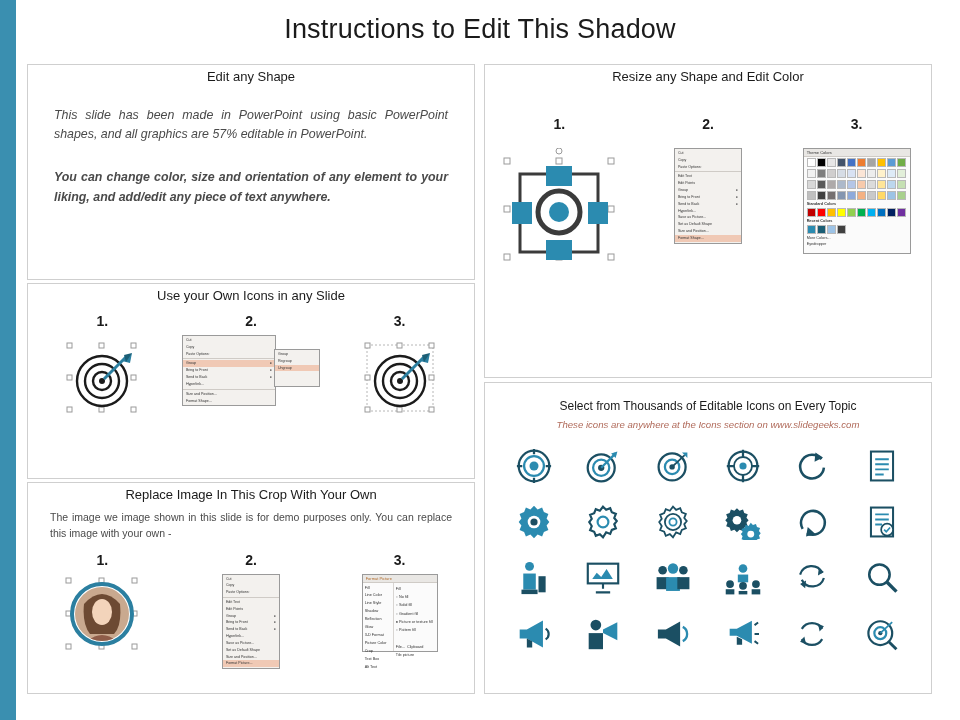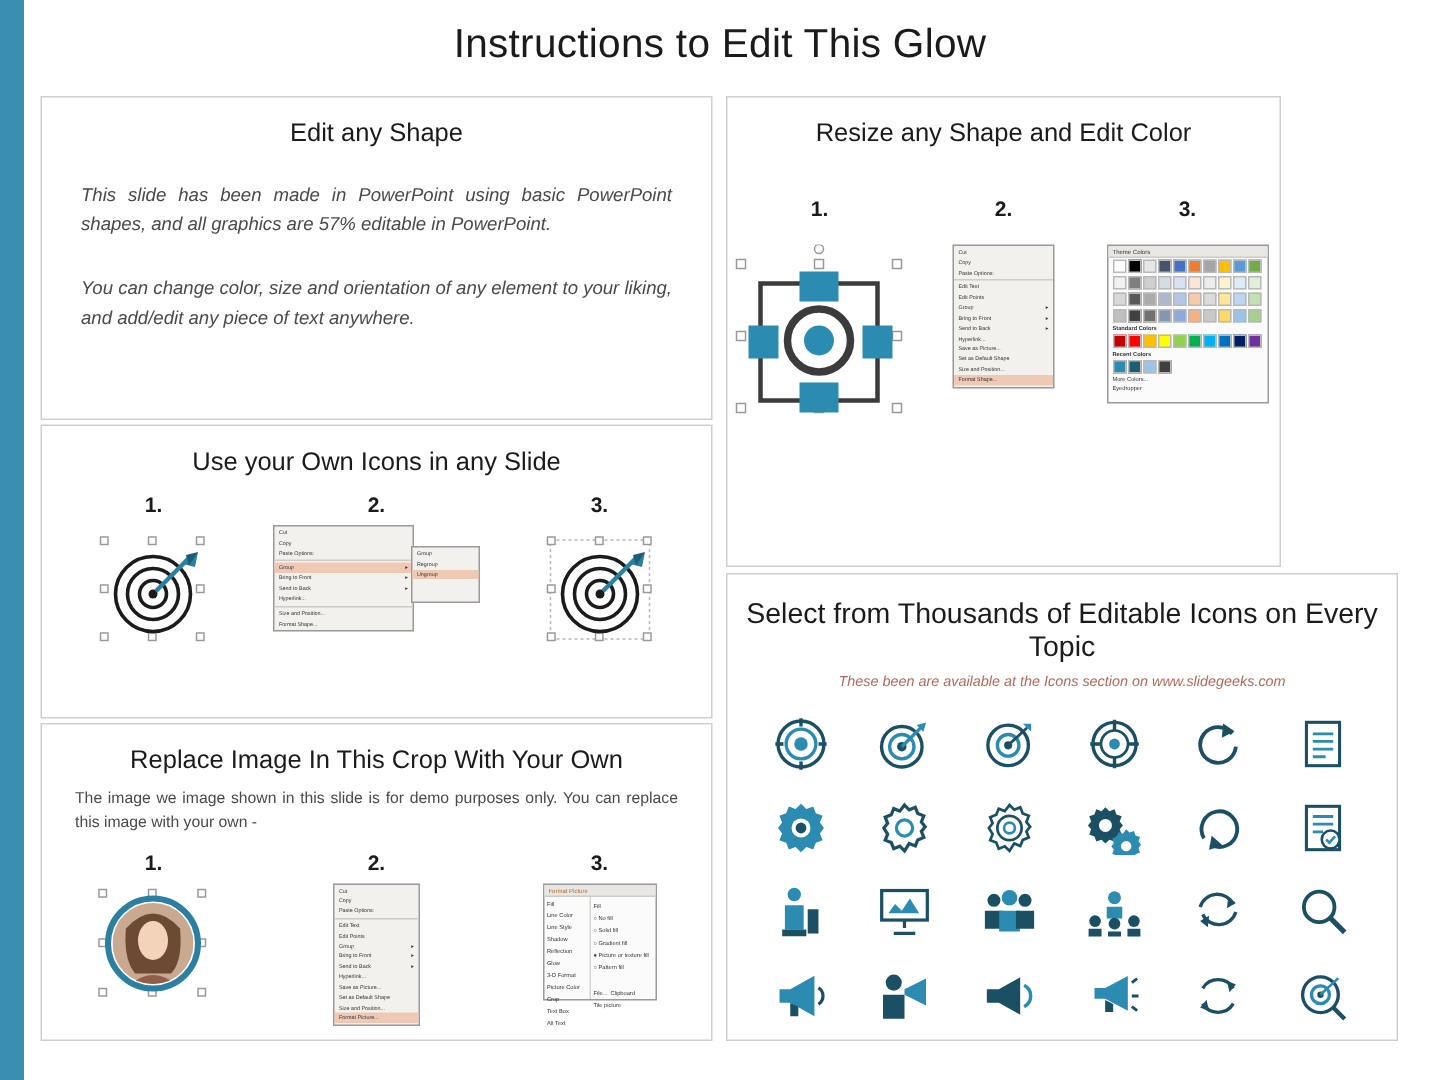--- a/index.html
+++ b/index.html
@@ -24,23 +24,23 @@
     letter-spacing:.2px;
   }
   .panel{
     position:absolute;
     border:1px solid #cfcfcf;
     background:#fff;
     box-sizing:border-box;
   }
   .panel-title{
     text-align:center;
-    font-size:17px;
+    font-size:13px;
     color:#1b1b1b;
-    margin-top:14px;
+    margin-top:4px;
   }
   .body-text{
     font-size:12.4px;
     color:#4a4a4a;
     line-height:1.55;
     text-align:justify;
     font-style:italic;
   }
   .numbers-row{
     display:flex;
@@ -59,37 +59,37 @@
     display:flex;
     justify-content:space-around;
     align-items:flex-start;
     margin-top:6px;
   }
   .thumb{width:33%;display:flex;justify-content:center;}
 
   
   #panel-edit-shape{left:27px;top:64px;width:448px;height:216px;}
   #panel-edit-shape .body-text{margin:22px 26px 0 26px;}
-  #panel-edit-shape .body-text.second{margin-top:24px;}
+  #panel-edit-shape .body-text.second{margin-top:24px;font-weight:bold;}
 
   
   #panel-own-icons{left:27px;top:283px;width:448px;height:196px;}
 
   
   #panel-replace-image{left:27px;top:482px;width:448px;height:212px;}
   #panel-replace-image .sub{
     font-size:10.5px;color:#4a4a4a;margin:8px 22px 0 22px;line-height:1.5;text-align:justify;
   }
 
   
-  #panel-resize{left:484px;top:64px;width:370px;height:314px;}
+  #panel-resize{left:484px;top:64px;width:448px;height:314px;}
 
   
   #panel-icon-library{left:484px;top:382px;width:448px;height:312px;}
-  #panel-icon-library .panel-title{font-size:19px;margin-top:16px;}
+  #panel-icon-library .panel-title{font-size:12px;margin-top:16px;}
   #panel-icon-library .sub{
     text-align:center;font-size:9.6px;color:#b06a5a;margin-top:6px;font-style:italic;
   }
   .icon-grid{
     display:grid;
     grid-template-columns:repeat(6,1fr);
     grid-template-rows:repeat(4,1fr);
     margin:10px 14px 0 14px;
     row-gap:4px;
   }
@@ -111,21 +111,21 @@
   }
   .mockpanel .hdr{background:#e9e7e4;border-bottom:1px solid #cfcbc6;padding:1px 3px;font-size:4px;}
   .swatch-row{display:flex;gap:1px;padding:1px 3px;}
   .sw{width:7px;height:7px;border:1px solid #b9b9b9;}
 </style>
 </head>
 <body>
 
 <div class="left-bar"></div>
 
-<div class="slide-title">Instructions to Edit This Glow</div>
+<div class="slide-title">Instructions to Edit This Shadow</div>
 
 <div class="panel" id="panel-edit-shape">
   <div class="panel-title">Edit any Shape</div>
   <div class="body-text">This slide has been made in PowerPoint using basic PowerPoint shapes, and all graphics are 57% editable in PowerPoint.</div>
   <div class="body-text second">You can change color, size and orientation of any element to your liking, and add/edit any piece of text anywhere.</div>
 </div>
 
 <div class="panel" id="panel-own-icons">
   <div class="panel-title">Use your Own Icons in any Slide</div>
 
@@ -451,21 +451,21 @@
         </div>
         <div style="padding:1px 3px;">More Colors...</div>
         <div style="padding:1px 3px;">Eyedropper</div>
       </div>
     </div>
   </div>
 </div>
 
 <div class="panel" id="panel-icon-library">
   <div class="panel-title">Select from Thousands of Editable Icons on Every Topic</div>
-  <div class="sub">These been are available  at the Icons section on  www.slidegeeks.com</div>
+  <div class="sub">These icons are anywhere  at the Icons section on  www.slidegeeks.com</div>
 
   <div class="icon-grid">
 
     <div class="icon-cell">
       <svg width="36" height="36" viewBox="0 0 40 40">
         <circle cx="20" cy="20" r="17" fill="none" stroke="#1b4f63" stroke-width="2.5"></circle>
         <circle cx="20" cy="20" r="11" fill="none" stroke="#2b8bb0" stroke-width="2.5"></circle>
         <circle cx="20" cy="20" r="5" fill="#2b8bb0"></circle>
         <path d="M20 1 v6 M20 33 v6 M1 20 h6 M33 20 h6" stroke="#1b4f63" stroke-width="2.5"></path>
       </svg>

